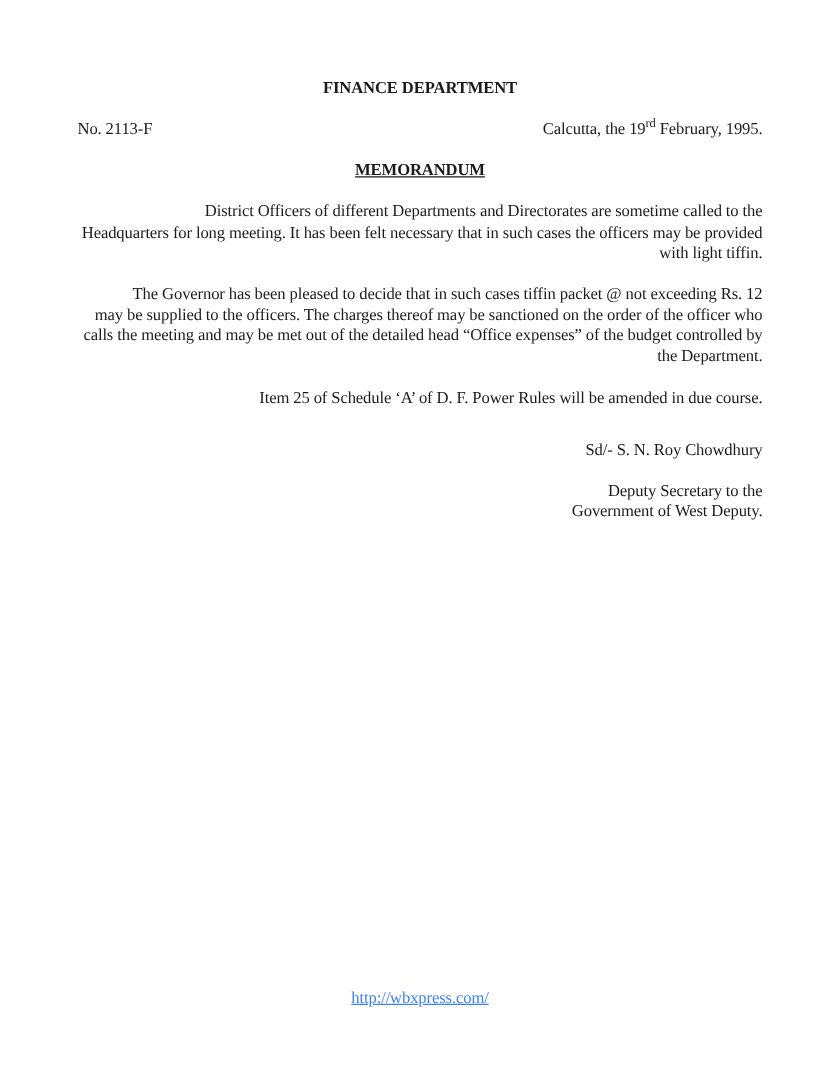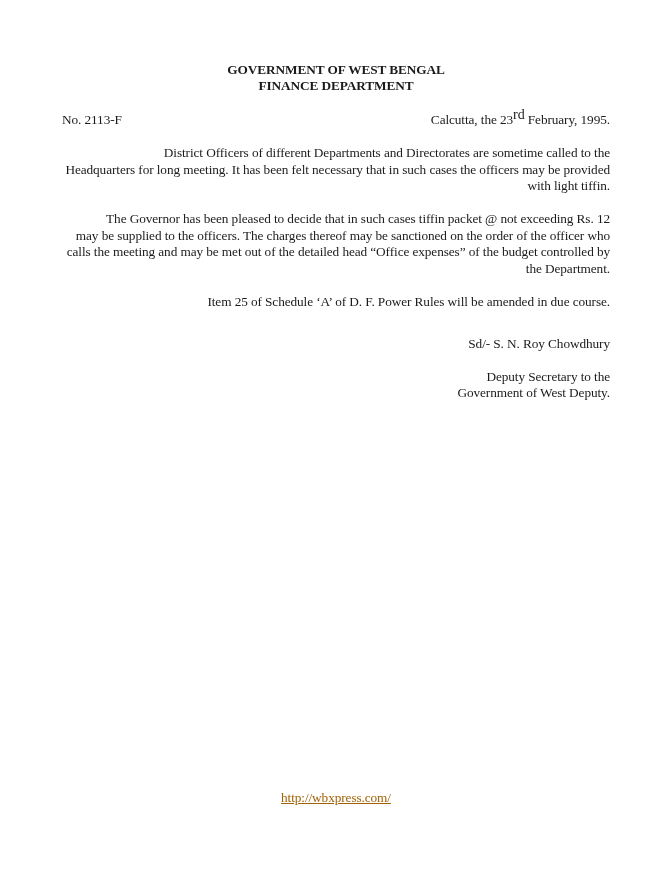--- a/index.html
+++ b/index.html
@@ -29,21 +29,21 @@
   .doc-header div {
     white-space: nowrap;
   }
   .ref-row {
     display: flex;
     justify-content: space-between;
     align-items: baseline;
     margin-top: 17px;
   }
   .ref-row sup {
-    font-size: 14px;
+    font-size: 10px;
     line-height: 0;
     vertical-align: super;
   }
   .memo-title {
     text-align: center;
     font-weight: bold;
     margin-top: 16px;
   }
   .memo-title .underlined {
     text-decoration: underline;
@@ -62,40 +62,42 @@
     text-align: right;
   }
   .footer {
     position: absolute;
     left: 0;
     top: 790px;
     width: 100%;
     text-align: center;
   }
   .footer a {
-    color: #a16207;
+    color: #3b82f6;
     text-decoration: underline;
     cursor: pointer;
   }
 </style>
 </head>
 <body>
 
 <div class="page">
 
   <div class="doc-header">
-    <div>GOVERNMENT OF WEST BENGAL</div>
     <div>FINANCE DEPARTMENT</div>
   </div>
 
   <div class="ref-row">
     <span>No. 2113-F</span>
-    <span><span>Calcutta, the 23</span><sup>rd</sup><span> February, 1995.</span></span>
+    <span><span>Calcutta, the 19</span><sup>rd</sup><span> February, 1995.</span></span>
   </div>
 
+  <div class="memo-title">
+    <span class="underlined">MEMORANDUM</span>
+  </div>
 
   <p class="body-para">District Officers of different Departments and Directorates are sometime called to the Headquarters for long meeting. It has been felt necessary that in such cases the officers may be provided with light tiffin.</p>
   <p class="body-para">The Governor has been pleased to decide that in such cases tiffin packet @ not exceeding Rs. 12 may be supplied to the officers. The charges thereof may be sanctioned on the order of the officer who calls the meeting and may be met out of the detailed head “Office expenses” of the budget controlled by the Department.</p>
   <p class="body-para">Item 25 of Schedule ‘A’ of D. F. Power Rules will be amended in due course.</p>
 
   <div class="sig-sd">Sd/- S. N. Roy Chowdhury</div>
 
   <div class="sig-designation">
     <div>Deputy Secretary to the</div>
     <div>Government of West Deputy.</div>

